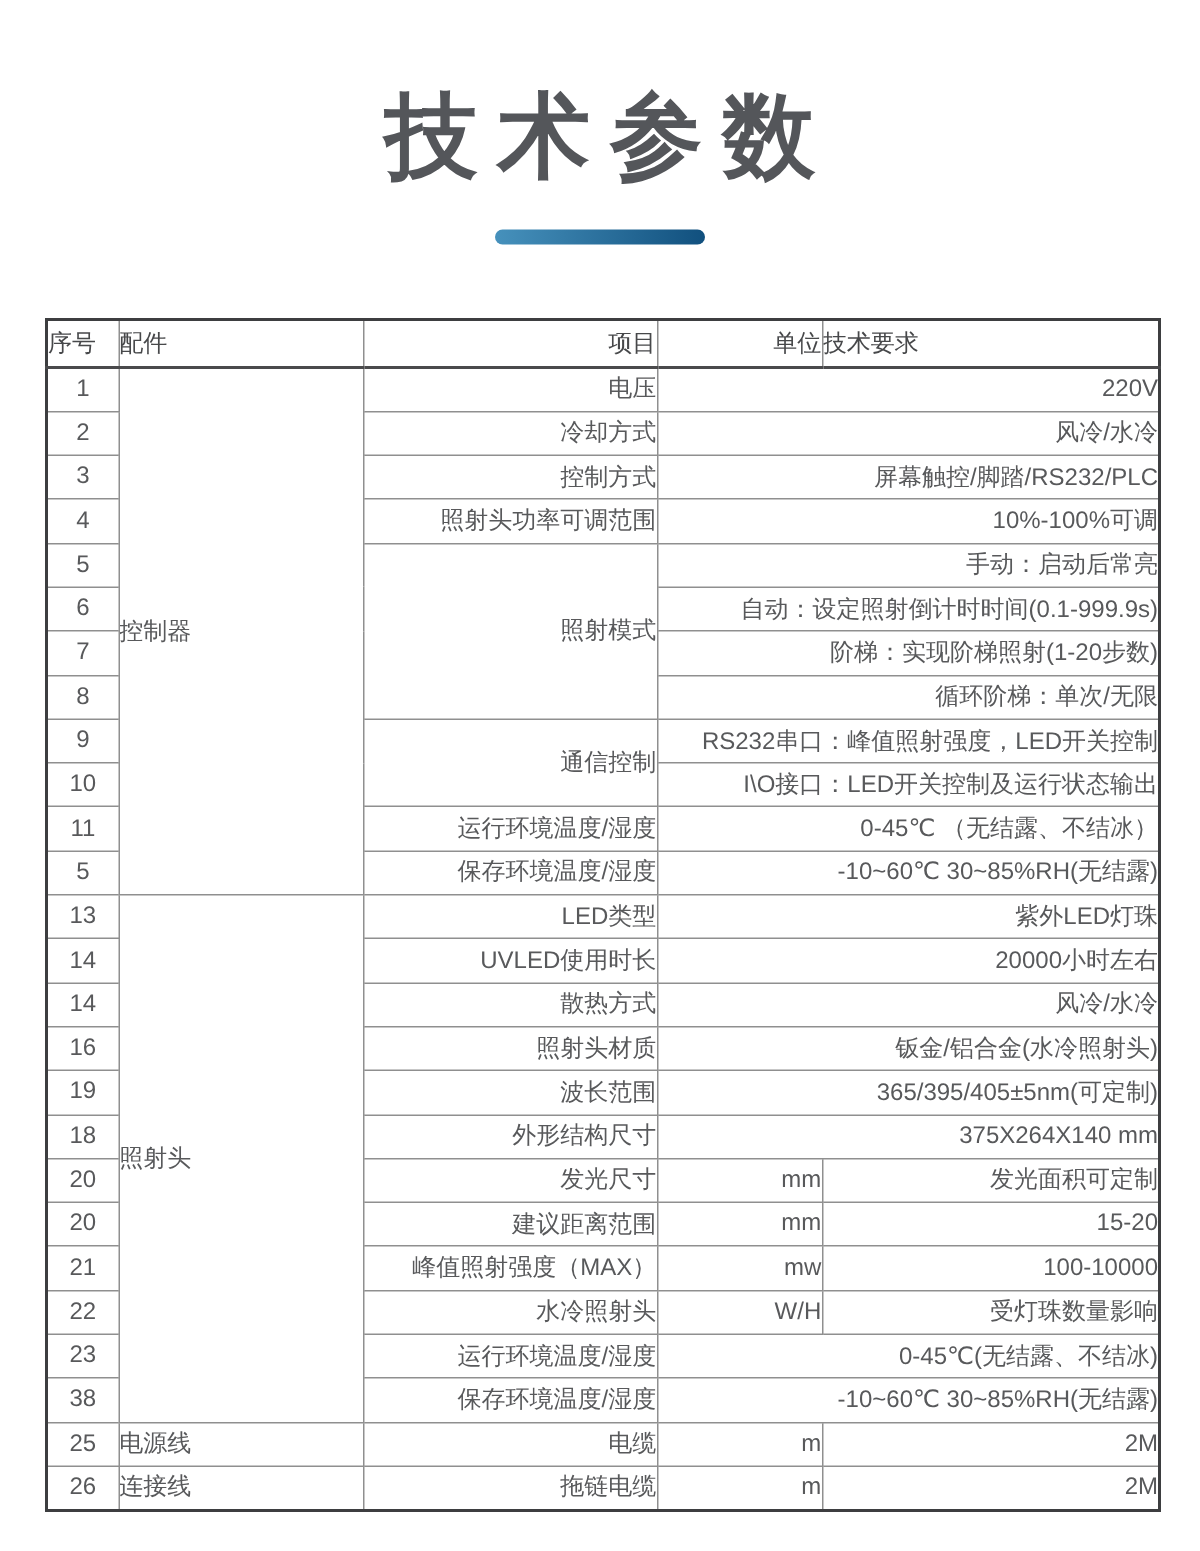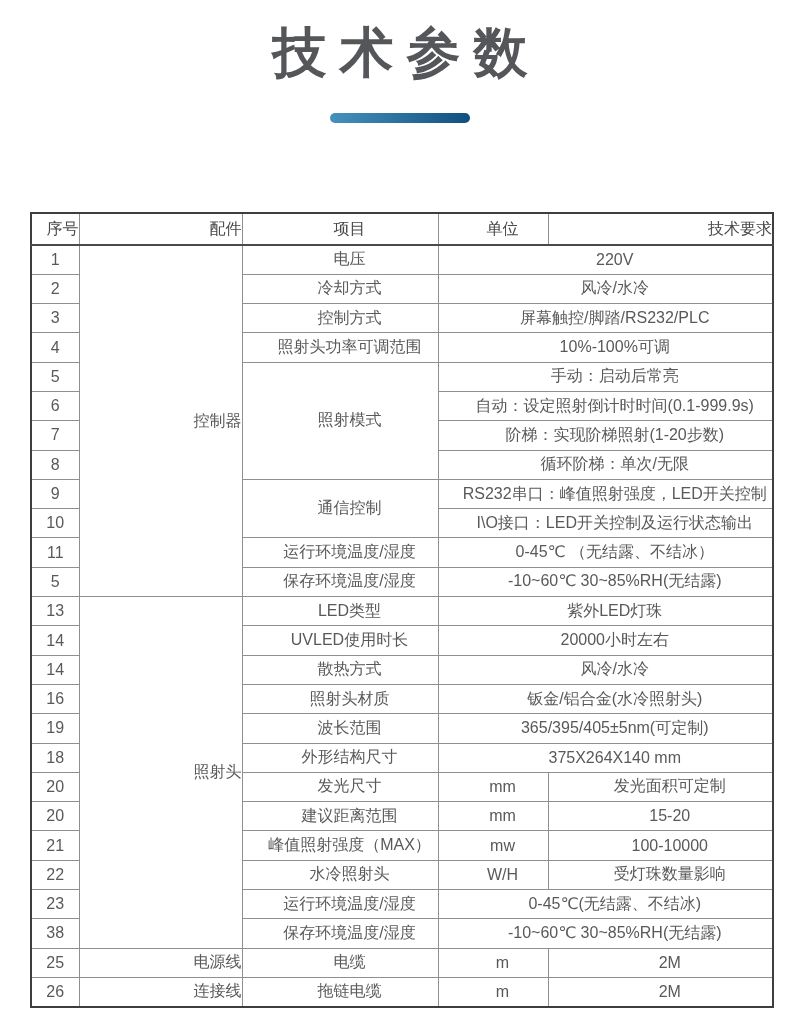--- a/index.html
+++ b/index.html
@@ -10,24 +10,24 @@
   }
   .page {
     position: relative;
     width: 800px;
     height: 1034px;
     background: #ffffff;
     overflow: hidden;
   }
   .page-title {
     margin: 0;
-    padding-top: 12px;
+    padding-top: 52px;
     line-height: 80px;
     text-align: center;
-    font-size: 54px;
+    font-size: 62px;
     font-weight: 700;
     color: #54565a;
     letter-spacing: 13px;
     text-indent: 13px;
   }
   .title-underline {
     width: 140px;
     height: 10px;
     border-radius: 5px;
     margin: 21px auto 0 auto;
@@ -51,22 +51,22 @@
     overflow: hidden;
     white-space: nowrap;
     vertical-align: middle;
   }
   .spec-table thead tr { height: 32px; }
   .spec-table thead th {
     color: #47484a;
     border-bottom: 2px solid #4a4a4c;
   }
   .spec-table tbody tr { height: 29.3px; }
-  .k-c { text-align: right; margin-top: 17px; }
-  .k-l { text-align: center; padding-left: 19px !important; }
+  .k-c { text-align: left; margin-top: 17px; }
+  .k-l { text-align: right; padding-left: 19px !important; }
   .k-num {
     text-align: center;
     color: #2f3032;
     font-size: 17px;
   }
 </style>
 </head>
 <body>
 
 <div class="page">

